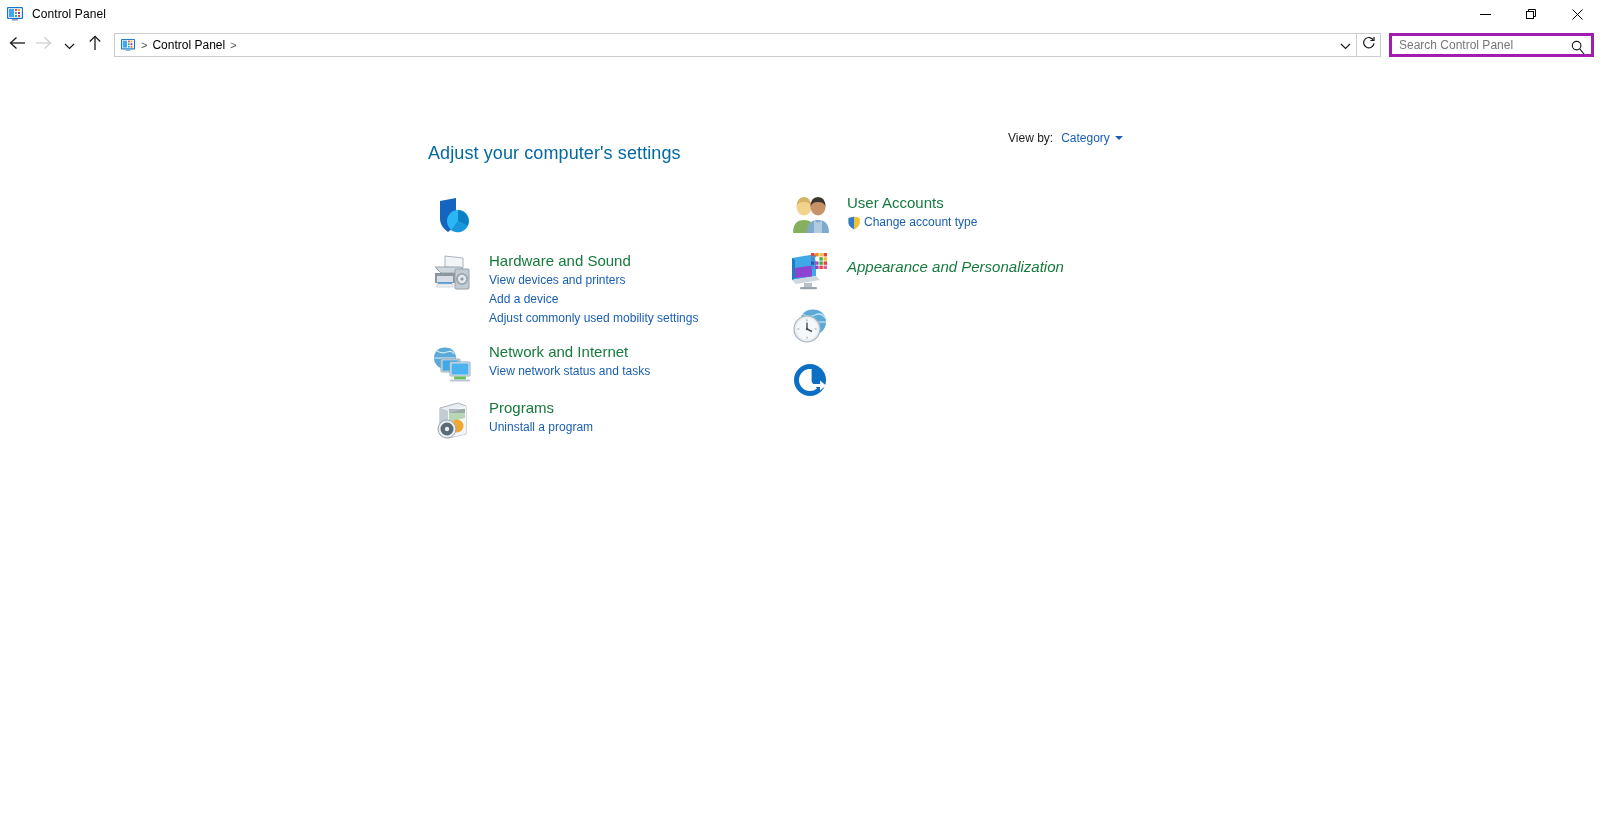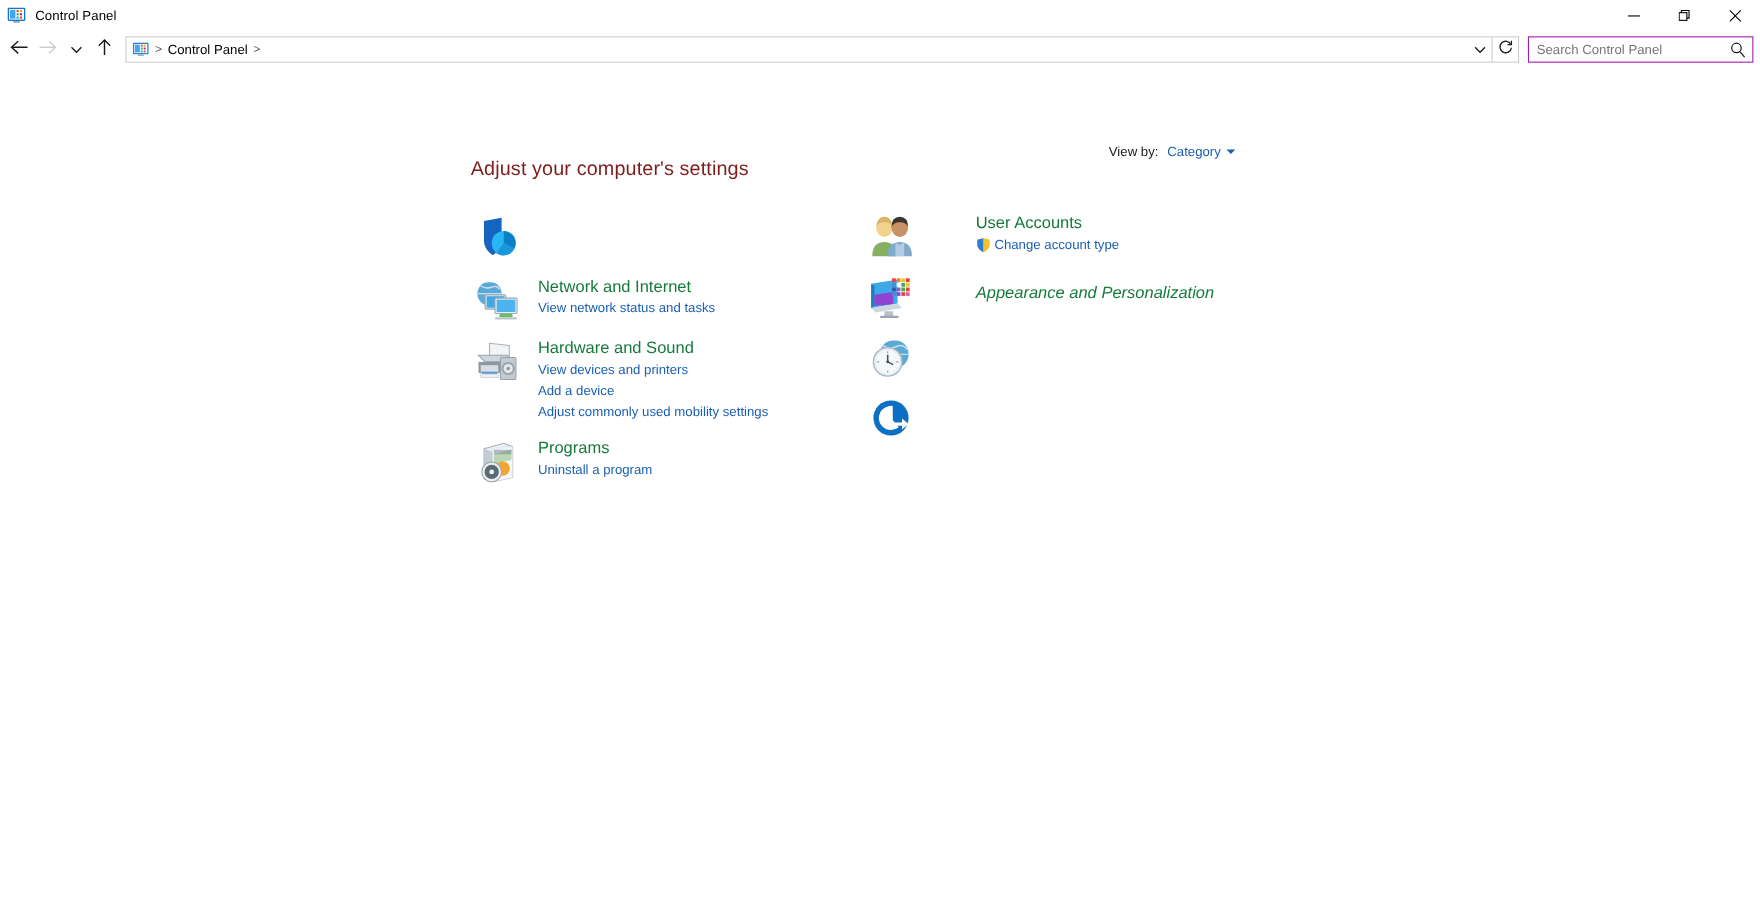--- a/index.html
+++ b/index.html
@@ -61,21 +61,21 @@
     display: flex; align-items: center; justify-content: center;
   }
   .refresh-btn {
     width: 24px; height: 24px; flex: none;
     border: 1px solid #cccccc; border-left: none;
     background: #fff;
     display: flex; align-items: center; justify-content: center;
   }
   .searchbox {
     width: 205px; height: 24px; flex: none;
-    border: 1px solid #a21caf; background: #fff;
+    border: 3px solid #a21caf; background: #fff;
     margin-left: 8px;
     display: flex; align-items: center;
     position: relative;
   }
   .searchbox input {
     border: none; outline: none;
     font-family: "Liberation Sans", sans-serif;
     font-size: 12px; color: #000;
     padding: 0 24px 0 7px;
     width: 100%; height: 100%;
@@ -84,21 +84,21 @@
   .searchbox input::placeholder { color: #767676; }
   .search-icon-wrap { position: absolute; right: 6px; top: 4px; }
 
   
   .content { position: relative; height: 755px; background: #fff; }
 
   .page-title {
     position: absolute;
     left: 428px; top: 83px;
     font-size: 18px;
-    color: #7f1d1d;
+    color: #0369a1;
     letter-spacing: .1px;
     white-space: nowrap;
   }
   .viewby {
     position: absolute;
     left: 1008px; top: 71px;
     font-size: 12px;
     display: flex; align-items: center;
     white-space: nowrap;
   }
@@ -129,21 +129,21 @@
     font-size: 12px;
     color: #1a5fb4;
     line-height: 19px;
     white-space: nowrap;
     display: block;
   }
   .link-with-shield { display: flex; align-items: center; }
   .link-with-shield svg { margin-right: 3px; flex: none; }
 
   
-  .col-right .category { margin-bottom: 13px; gap: 40px; }
+  .col-right .category { margin-bottom: 13px; }
   .cat-title-only .cat-title { margin-top: 9px; font-style: italic; }
 </style>
 </head>
 <body>
 
 <div class="titlebar">
   <span class="titlebar-icon">
     <svg width="18" height="16" viewBox="0 0 18 16">
       <rect x="1" y="1" width="16" height="12" rx="1" fill="#1675c8"></rect>
       <rect x="2.2" y="2.2" width="13.6" height="9.6" fill="#ffffff"></rect>
@@ -281,58 +281,58 @@
           <circle cx="26" cy="26" r="11" fill="#29b6f6"></circle>
           <path d="M26 26 L26 15 A11 11 0 0 1 35.5 31 Z" fill="#0d7fc4"></path>
           <path d="M26 26 L35.5 31 A11 11 0 0 1 19 35 Z" fill="#1a96dd"></path>
         </svg>
       </div>
     </div>
 
     <div class="category">
       <div class="cat-icon">
         <svg width="44" height="40" viewBox="0 0 44 40">
-          <circle cx="14" cy="14" r="11" fill="#5aa9d6"></circle>
-          <path d="M3.5 14 h21 M14 3 a14 11 0 0 1 0 22 a14 11 0 0 1 0 -22" fill="none" stroke="#ffffff" stroke-width="1" opacity=".85"></path>
-          <path d="M6 7 q5 3 10 1 q5 -2 7 2" fill="none" stroke="#ffffff" stroke-width="1.2" opacity=".7"></path>
-          <rect x="10" y="15" width="19" height="13" rx="1" fill="#d4dde5" stroke="#9aa9b5" stroke-width="1"></rect>
-          <rect x="11.5" y="16.3" width="16" height="10.4" fill="#3fa9e8"></rect>
-          <rect x="19" y="18" width="20" height="14" rx="1" fill="#e8eef3" stroke="#9aa9b5" stroke-width="1"></rect>
-          <rect x="20.5" y="19.4" width="17" height="11.2" fill="#4cb3ef"></rect>
-          <rect x="23" y="32.5" width="12" height="3" rx="1" fill="#6bbf59"></rect>
-          <rect x="19" y="35.5" width="20" height="2" rx="1" fill="#b9c6d0"></rect>
-        </svg>
-      </div>
-      <div class="cat-body">
-        <div class="cat-title">Network and Internet</div>
-        <span class="cat-link">View network status and tasks</span>
-      </div>
-    </div>
-
-    <div class="category">
-      <div class="cat-icon">
-        <svg width="44" height="40" viewBox="0 0 44 40">
           <polygon points="14,3 32,5 32,15 14,14" fill="#f2f4f6" stroke="#aab4bd" stroke-width="1"></polygon>
           <polygon points="4,14 30,14 36,20 10,20" fill="#cfd6dc" stroke="#9aa5ae" stroke-width="1"></polygon>
           <rect x="4" y="20" width="26" height="10" fill="#8d979f"></rect>
           <polygon points="30,20 36,20 36,30 30,30" fill="#6d767d"></polygon>
           <rect x="6" y="23" width="16" height="6" fill="#d8dee3"></rect>
           <rect x="7" y="29" width="14" height="4" fill="#5b9bd5"></rect>
           <rect x="6" y="31" width="16" height="3" fill="#eef1f4" stroke="#b7c0c7" stroke-width=".6"></rect>
           <rect x="24" y="16" width="14" height="20" rx="1" fill="#c3cbd2" stroke="#97a1a9" stroke-width="1"></rect>
           <circle cx="31" cy="26" r="6" fill="#9ba5ad"></circle>
           <circle cx="31" cy="26" r="4.2" fill="#e3e8ec"></circle>
           <circle cx="31" cy="26" r="1.6" fill="#8e989f"></circle>
         </svg>
       </div>
       <div class="cat-body">
         <div class="cat-title">Hardware and Sound</div>
         <span class="cat-link">View devices and printers</span>
         <span class="cat-link">Add a device</span>
         <span class="cat-link">Adjust commonly used mobility settings</span>
+      </div>
+    </div>
+
+    <div class="category">
+      <div class="cat-icon">
+        <svg width="44" height="40" viewBox="0 0 44 40">
+          <circle cx="14" cy="14" r="11" fill="#5aa9d6"></circle>
+          <path d="M3.5 14 h21 M14 3 a14 11 0 0 1 0 22 a14 11 0 0 1 0 -22" fill="none" stroke="#ffffff" stroke-width="1" opacity=".85"></path>
+          <path d="M6 7 q5 3 10 1 q5 -2 7 2" fill="none" stroke="#ffffff" stroke-width="1.2" opacity=".7"></path>
+          <rect x="10" y="15" width="19" height="13" rx="1" fill="#d4dde5" stroke="#9aa9b5" stroke-width="1"></rect>
+          <rect x="11.5" y="16.3" width="16" height="10.4" fill="#3fa9e8"></rect>
+          <rect x="19" y="18" width="20" height="14" rx="1" fill="#e8eef3" stroke="#9aa9b5" stroke-width="1"></rect>
+          <rect x="20.5" y="19.4" width="17" height="11.2" fill="#4cb3ef"></rect>
+          <rect x="23" y="32.5" width="12" height="3" rx="1" fill="#6bbf59"></rect>
+          <rect x="19" y="35.5" width="20" height="2" rx="1" fill="#b9c6d0"></rect>
+        </svg>
+      </div>
+      <div class="cat-body">
+        <div class="cat-title">Network and Internet</div>
+        <span class="cat-link">View network status and tasks</span>
       </div>
     </div>
 
     <div class="category">
       <div class="cat-icon">
         <svg width="42" height="40" viewBox="0 0 42 40">
           <polygon points="8,8 26,3 34,6 34,34 16,38 8,35" fill="#e9edf0" stroke="#a9b3bb" stroke-width="1"></polygon>
           <polygon points="8,8 16,11 16,38 8,35" fill="#c3ccd3"></polygon>
           <polygon points="16,11 34,6 34,34 16,38" fill="#f4f7f9"></polygon>
           <polygon points="17,13 33,8.5 33,18 17,22" fill="#b9d7b4"></polygon>

